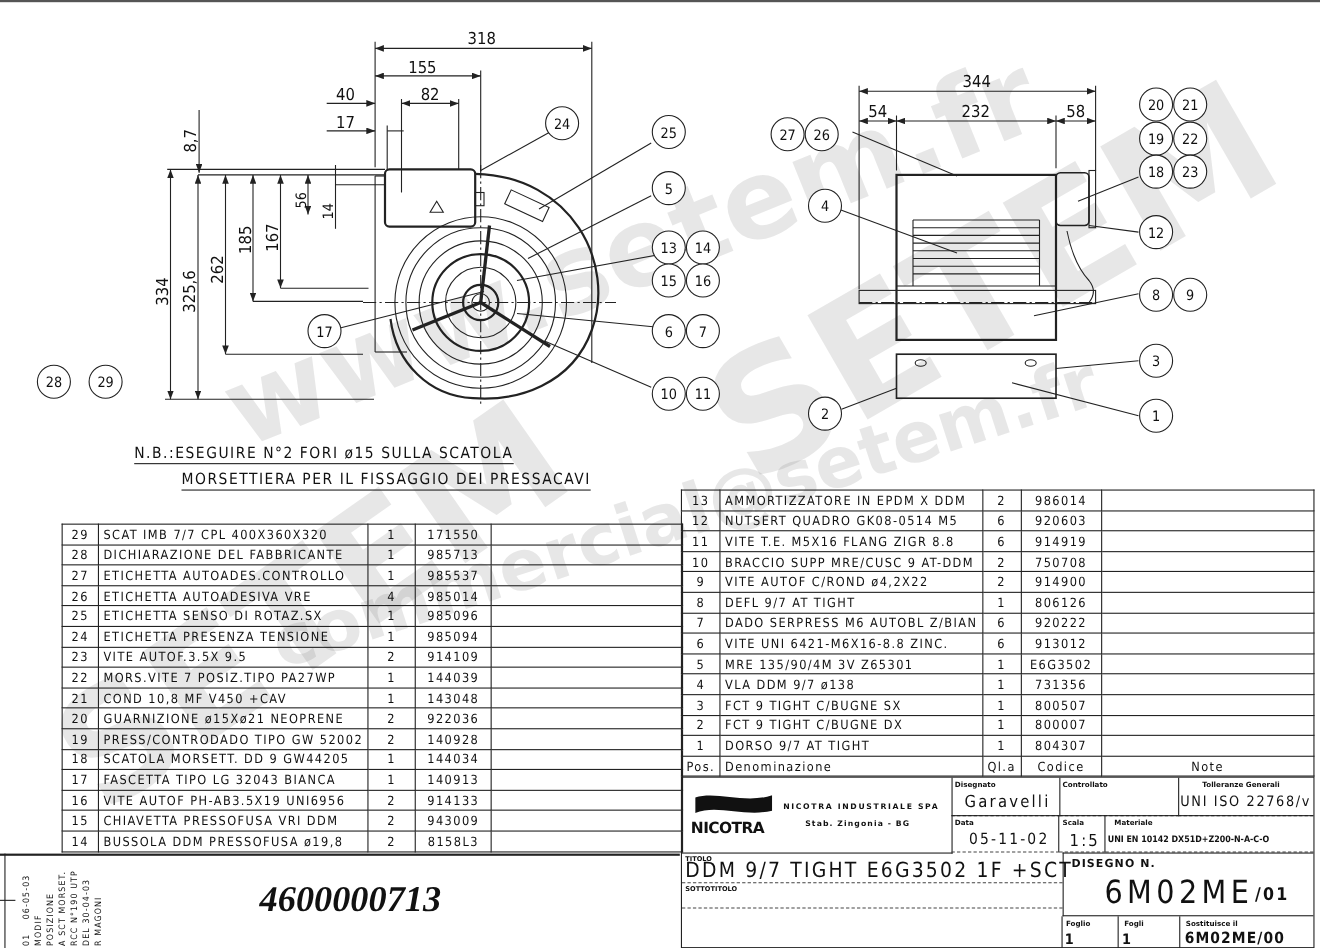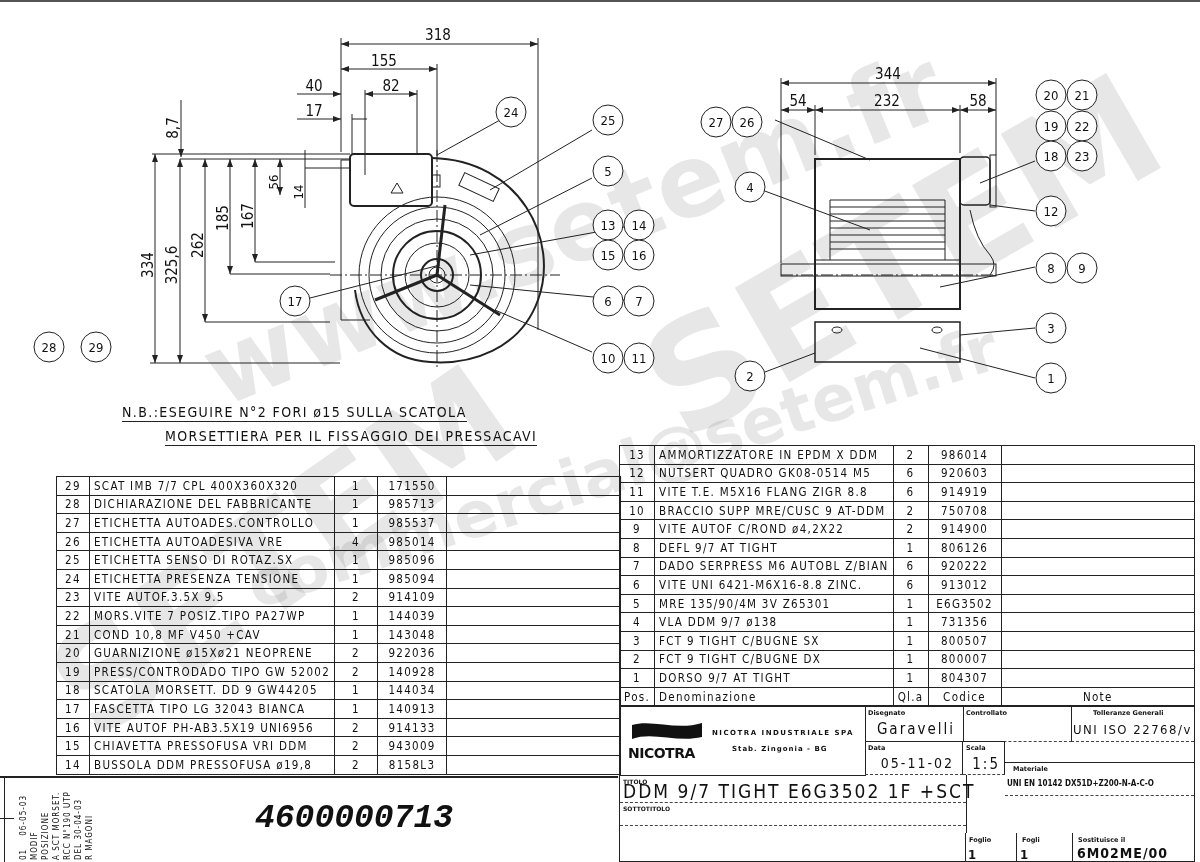--- a/index.html
+++ b/index.html
@@ -18,21 +18,21 @@
   #bomRight{left:619px;top:445px;width:576px;}
   #bomRight td.pos{width:22px;} #bomRight td.desc{width:227px;} #bomRight td.qty{width:26px;} #bomRight td.code{width:64px;}
   .bom tr.hdr td{font-size:11.5px;}
   .note-text{position:absolute;font-family:"DejaVu Sans Condensed","DejaVu Sans",sans-serif;font-size:14px;letter-spacing:1.4px;}
   .note-text span{border-bottom:1.5px solid #222;padding-bottom:1px;display:inline-block;}
   .tb{position:absolute;border:1.5px solid #222;box-sizing:border-box;}
   .lbl{position:absolute;font-family:"DejaVu Sans",sans-serif;font-size:6.5px;font-weight:bold;}
   .val{position:absolute;font-family:"DejaVu Sans Condensed","DejaVu Sans",sans-serif;}
   .dash{border-bottom:1px dashed #444;}
   .rev{position:absolute;left:4px;top:776px;font-family:"DejaVu Sans Condensed","DejaVu Sans",sans-serif;font-size:8px;writing-mode:vertical-rl;transform:rotate(180deg);line-height:11px;letter-spacing:1px;}
-  .order{position:absolute;left:236px;top:800px;font-family:Liberation Mono, monospace;font-weight:bold;font-style:italic;font-size:33px;margin-left:19px;}
+  .order{position:absolute;left:236px;top:800px;font-family:Liberation Serif, serif;font-weight:bold;font-style:italic;font-size:33px;}
   .bubble{font-family:"DejaVu Sans Condensed","DejaVu Sans",sans-serif;}
   .wm{position:absolute;font-family:"DejaVu Sans","Liberation Sans",sans-serif;font-weight:bold;color:rgba(120,120,120,0.18);pointer-events:none;white-space:nowrap;}
 </style>
 </head>
 <body>
 
 <div class="topline"></div>
 
 <div class="wm" style="left:180px;top:170px;font-size:100px;transform:rotate(-22deg);">www.setem.fr</div>
 <div class="wm" style="left:620px;top:170px;font-size:150px;transform:rotate(-30deg);">SETEM</div>
@@ -548,33 +548,38 @@
   <div style="position:absolute;left:245px;top:34px;width:98px;height:34px;border-right:1px solid #222;border-top:1.5px solid #222;box-sizing:border-box;" class="dash">
     <div class="lbl" style="left:3px;top:2px;">Data</div>
     <div class="val" style="right:8px;top:13px;font-size:14px;letter-spacing:2px;">05-11-02</div>
   </div>
 
   <div style="position:absolute;left:343px;top:34px;width:42px;height:34px;border-right:1px solid #222;border-top:1.5px solid #222;box-sizing:border-box;" class="dash">
     <div class="lbl" style="left:3px;top:2px;">Scala</div>
     <div class="val" style="right:4px;top:13px;font-size:15px;letter-spacing:2px;">1:5</div>
   </div>
 
-  <div style="position:absolute;left:385px;top:34px;width:189px;height:34px;border-top:1.5px solid #222;box-sizing:border-box;overflow:hidden;margin-top:21px;" class="dash">
+  <div style="position:absolute;left:385px;top:34px;width:189px;height:34px;border-top:1.5px solid #222;box-sizing:border-box;overflow:hidden;" class="dash">
     <div class="lbl" style="left:8px;top:2px;">Materiale</div>
     <div class="val" style="left:2px;top:16px;font-size:8px;font-weight:bold;white-space:nowrap;">UNI EN 10142 DX51D+Z200-N-A-C-O</div>
   </div>
 
   <div style="position:absolute;left:0;top:68px;width:346px;height:58px;border-right:1.5px solid #222;">
     <div class="lbl" style="left:3px;top:3px;font-size:6px;">TITOLO</div>
     <div class="val dash" style="left:0;top:5px;width:346px;padding-left:3px;box-sizing:border-box;font-size:19px;letter-spacing:2px;white-space:nowrap;">DDM 9/7 TIGHT E6G3502 1F +SCT</div>
     <div class="lbl" style="left:3px;top:30px;font-size:6px;">SOTTOTITOLO</div>
     <div class="dash" style="position:absolute;left:0;top:50px;width:346px;"></div>
   </div>
   <div style="position:absolute;left:0;top:126px;width:346px;height:30px;border-right:1.5px solid #222;box-sizing:border-box;"></div>
 
+  <div style="position:absolute;left:346px;top:68px;width:228px;height:58px;border-top:1.5px solid #222;border-bottom:1px solid #222;box-sizing:border-box;">
+    <div style="position:absolute;left:8px;top:4px;font-family:'DejaVu Sans',sans-serif;font-weight:bold;font-size:10px;letter-spacing:1px;">DISEGNO N.</div>
+    <div class="val" style="left:38px;top:18px;font-size:29px;letter-spacing:4px;">6M02ME</div>
+    <div class="val" style="left:175px;top:27px;font-size:16px;font-weight:bold;letter-spacing:2px;">/01</div>
+  </div>
 
   <div style="position:absolute;left:346px;top:126px;width:50px;height:30px;border-right:1px solid #222;">
     <div class="lbl" style="left:3px;top:3px;">Foglio</div>
     <div class="val" style="left:2px;top:14px;font-size:13px;font-weight:bold;">1</div>
   </div>
   <div style="position:absolute;left:396px;top:126px;width:56px;height:30px;border-right:1px solid #222;">
     <div class="lbl" style="left:6px;top:3px;">Fogli</div>
     <div class="val" style="left:4px;top:14px;font-size:13px;font-weight:bold;">1</div>
   </div>
   <div style="position:absolute;left:452px;top:126px;width:122px;height:30px;">

